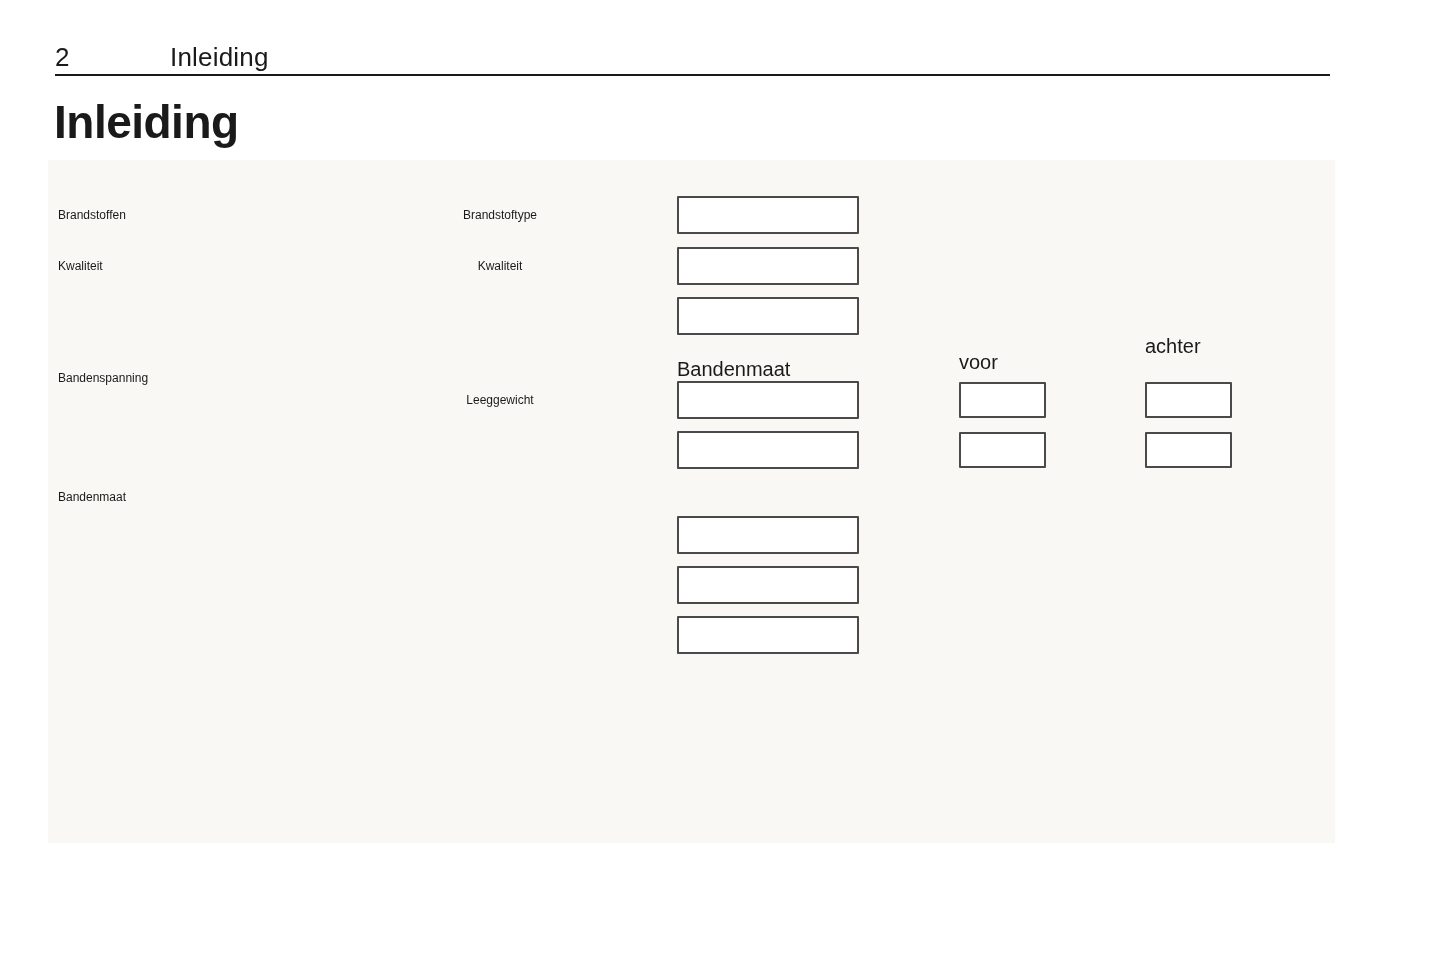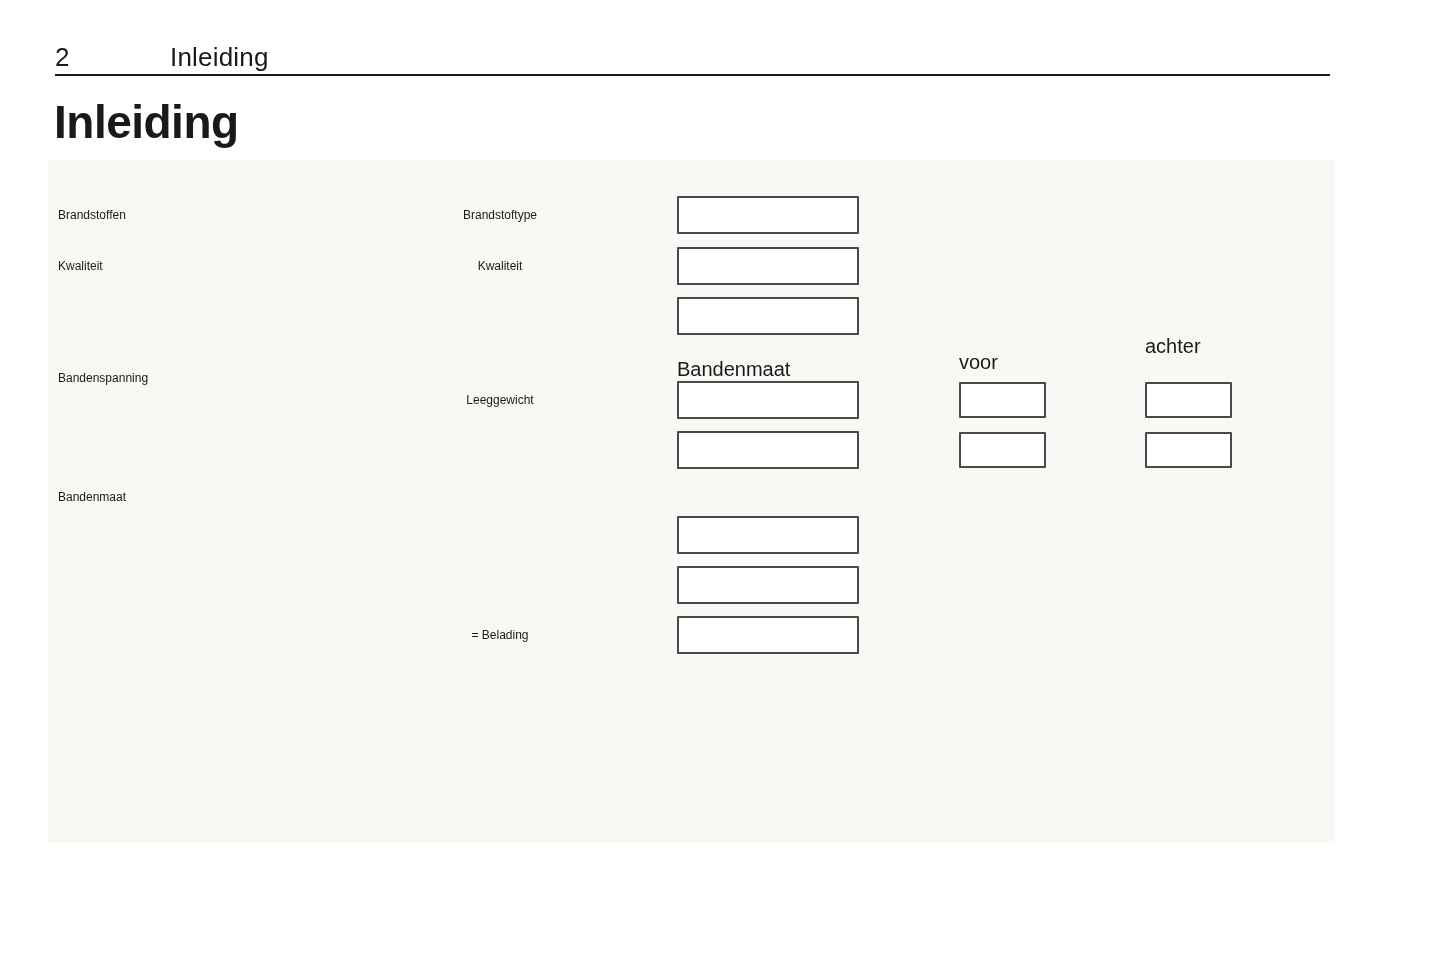--- a/index.html
+++ b/index.html
@@ -109,16 +109,15 @@
   <input class="abs form-box" style="left: 629px; top: 271px;" type="text" value="">
   <input class="abs form-box small" style="left: 911px; top: 272px;" type="text" value="">
   <input class="abs form-box small" style="left: 1097px; top: 272px;" type="text" value="">
 
   <div class="abs section-label" style="top:324px">Bandenmaat</div>
 
   <input class="abs form-box" style="left: 629px; top: 356px;" type="text" value="">
 
   <input class="abs form-box" style="left: 629px; top: 406px;" type="text" value="">
 
-  <div class="abs field-label" style="top:462px">= Belading</div>
   <input class="abs form-box" style="left: 629px; top: 456px;" type="text" value="">
 
 </div>
 
 </body></html>

